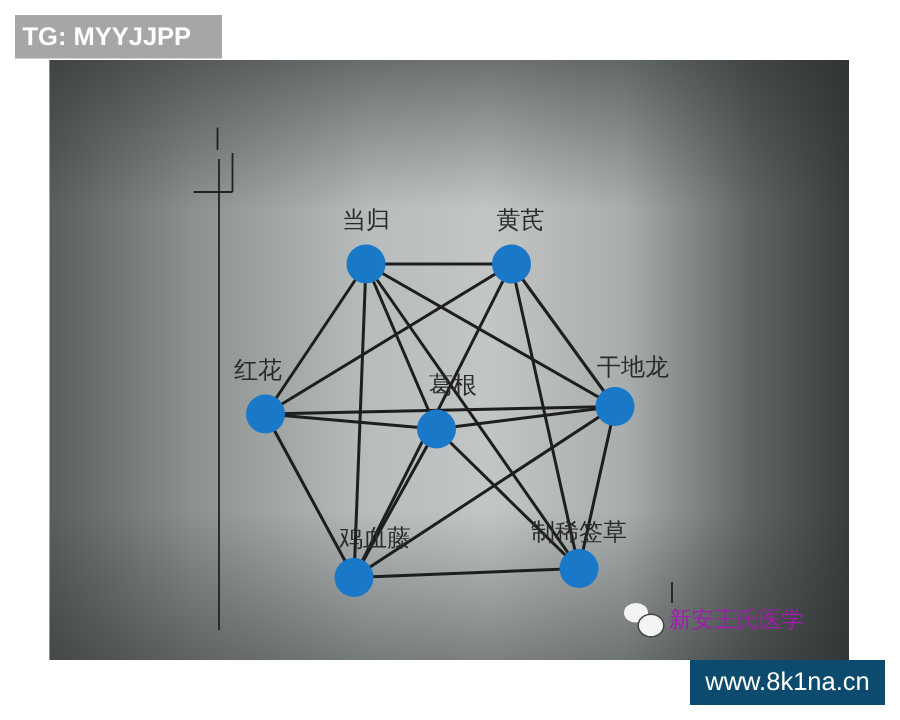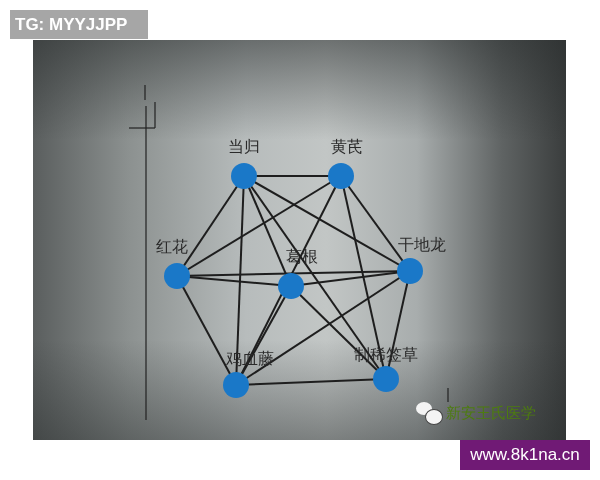--- a/index.html
+++ b/index.html
@@ -5,23 +5,23 @@
   html, body { margin:0; padding:0; }
   body { width:600px; height:480px; background:#ffffff; position:relative; overflow:hidden; font-family:"DejaVu Sans", sans-serif; }
   .photo { position:absolute; left:33px; top:40px; width:533px; height:400px;
     background: linear-gradient(90deg, #5a5e5e 0%, #8c9190 18%, #b7bcbc 40%, #c2c6c5 55%, #a8adad 72%, #5f6363 88%, #3a3d3d 100%); }
   .photo::after { content:""; position:absolute; inset:0;
     background: linear-gradient(180deg, rgba(40,44,44,0.55) 0%, rgba(255,255,255,0) 25%, rgba(255,255,255,0) 75%, rgba(40,44,44,0.45) 100%); }
   svg.diagram { position:absolute; left:0; top:0; width:600px; height:480px; z-index:2; }
   .node-label { font-family:"DejaVu Serif", serif; font-size:16px; fill:#2a2a2a; }
   .tg-badge { position:absolute; left:10px; top:10px; width:138px; height:29px; background:#a6a6a6; color:#ffffff;
     font-family:"Liberation Sans", sans-serif; font-size:17px; line-height:29px; padding-left:5px; box-sizing:border-box; z-index:3;font-weight:bold; }
-  .url-badge { position:absolute; left:460px; top:440px; width:130px; height:30px; background:#701a75; color:#ffffff;
+  .url-badge { position:absolute; left:460px; top:440px; width:130px; height:30px; background:#0c4a6e; color:#ffffff;
     font-family:"Liberation Sans", sans-serif; font-size:17px; line-height:30px; text-align:center; z-index:3; }
-  .watermark { position:absolute; left:416px; top:402px; z-index:3; display:flex; align-items:center; gap:4px; color:#4d7c0f;
+  .watermark { position:absolute; left:416px; top:402px; z-index:3; display:flex; align-items:center; gap:4px; color:#a21caf;
     font-family:"DejaVu Sans", sans-serif; font-size:15px; }
   .wechat-icon { width:26px; height:22px; position:relative; }
   .wechat-icon .b1 { position:absolute; left:0; top:0; width:16px; height:13px; border-radius:50%; background:#f4f4f4; }
   .wechat-icon .b2 { position:absolute; left:9px; top:7px; width:16px; height:14px; border-radius:50%; background:#f4f4f4; border:1px solid #444; }
 </style>
 </head>
 <body>
 
 <div class="photo"></div>
 

